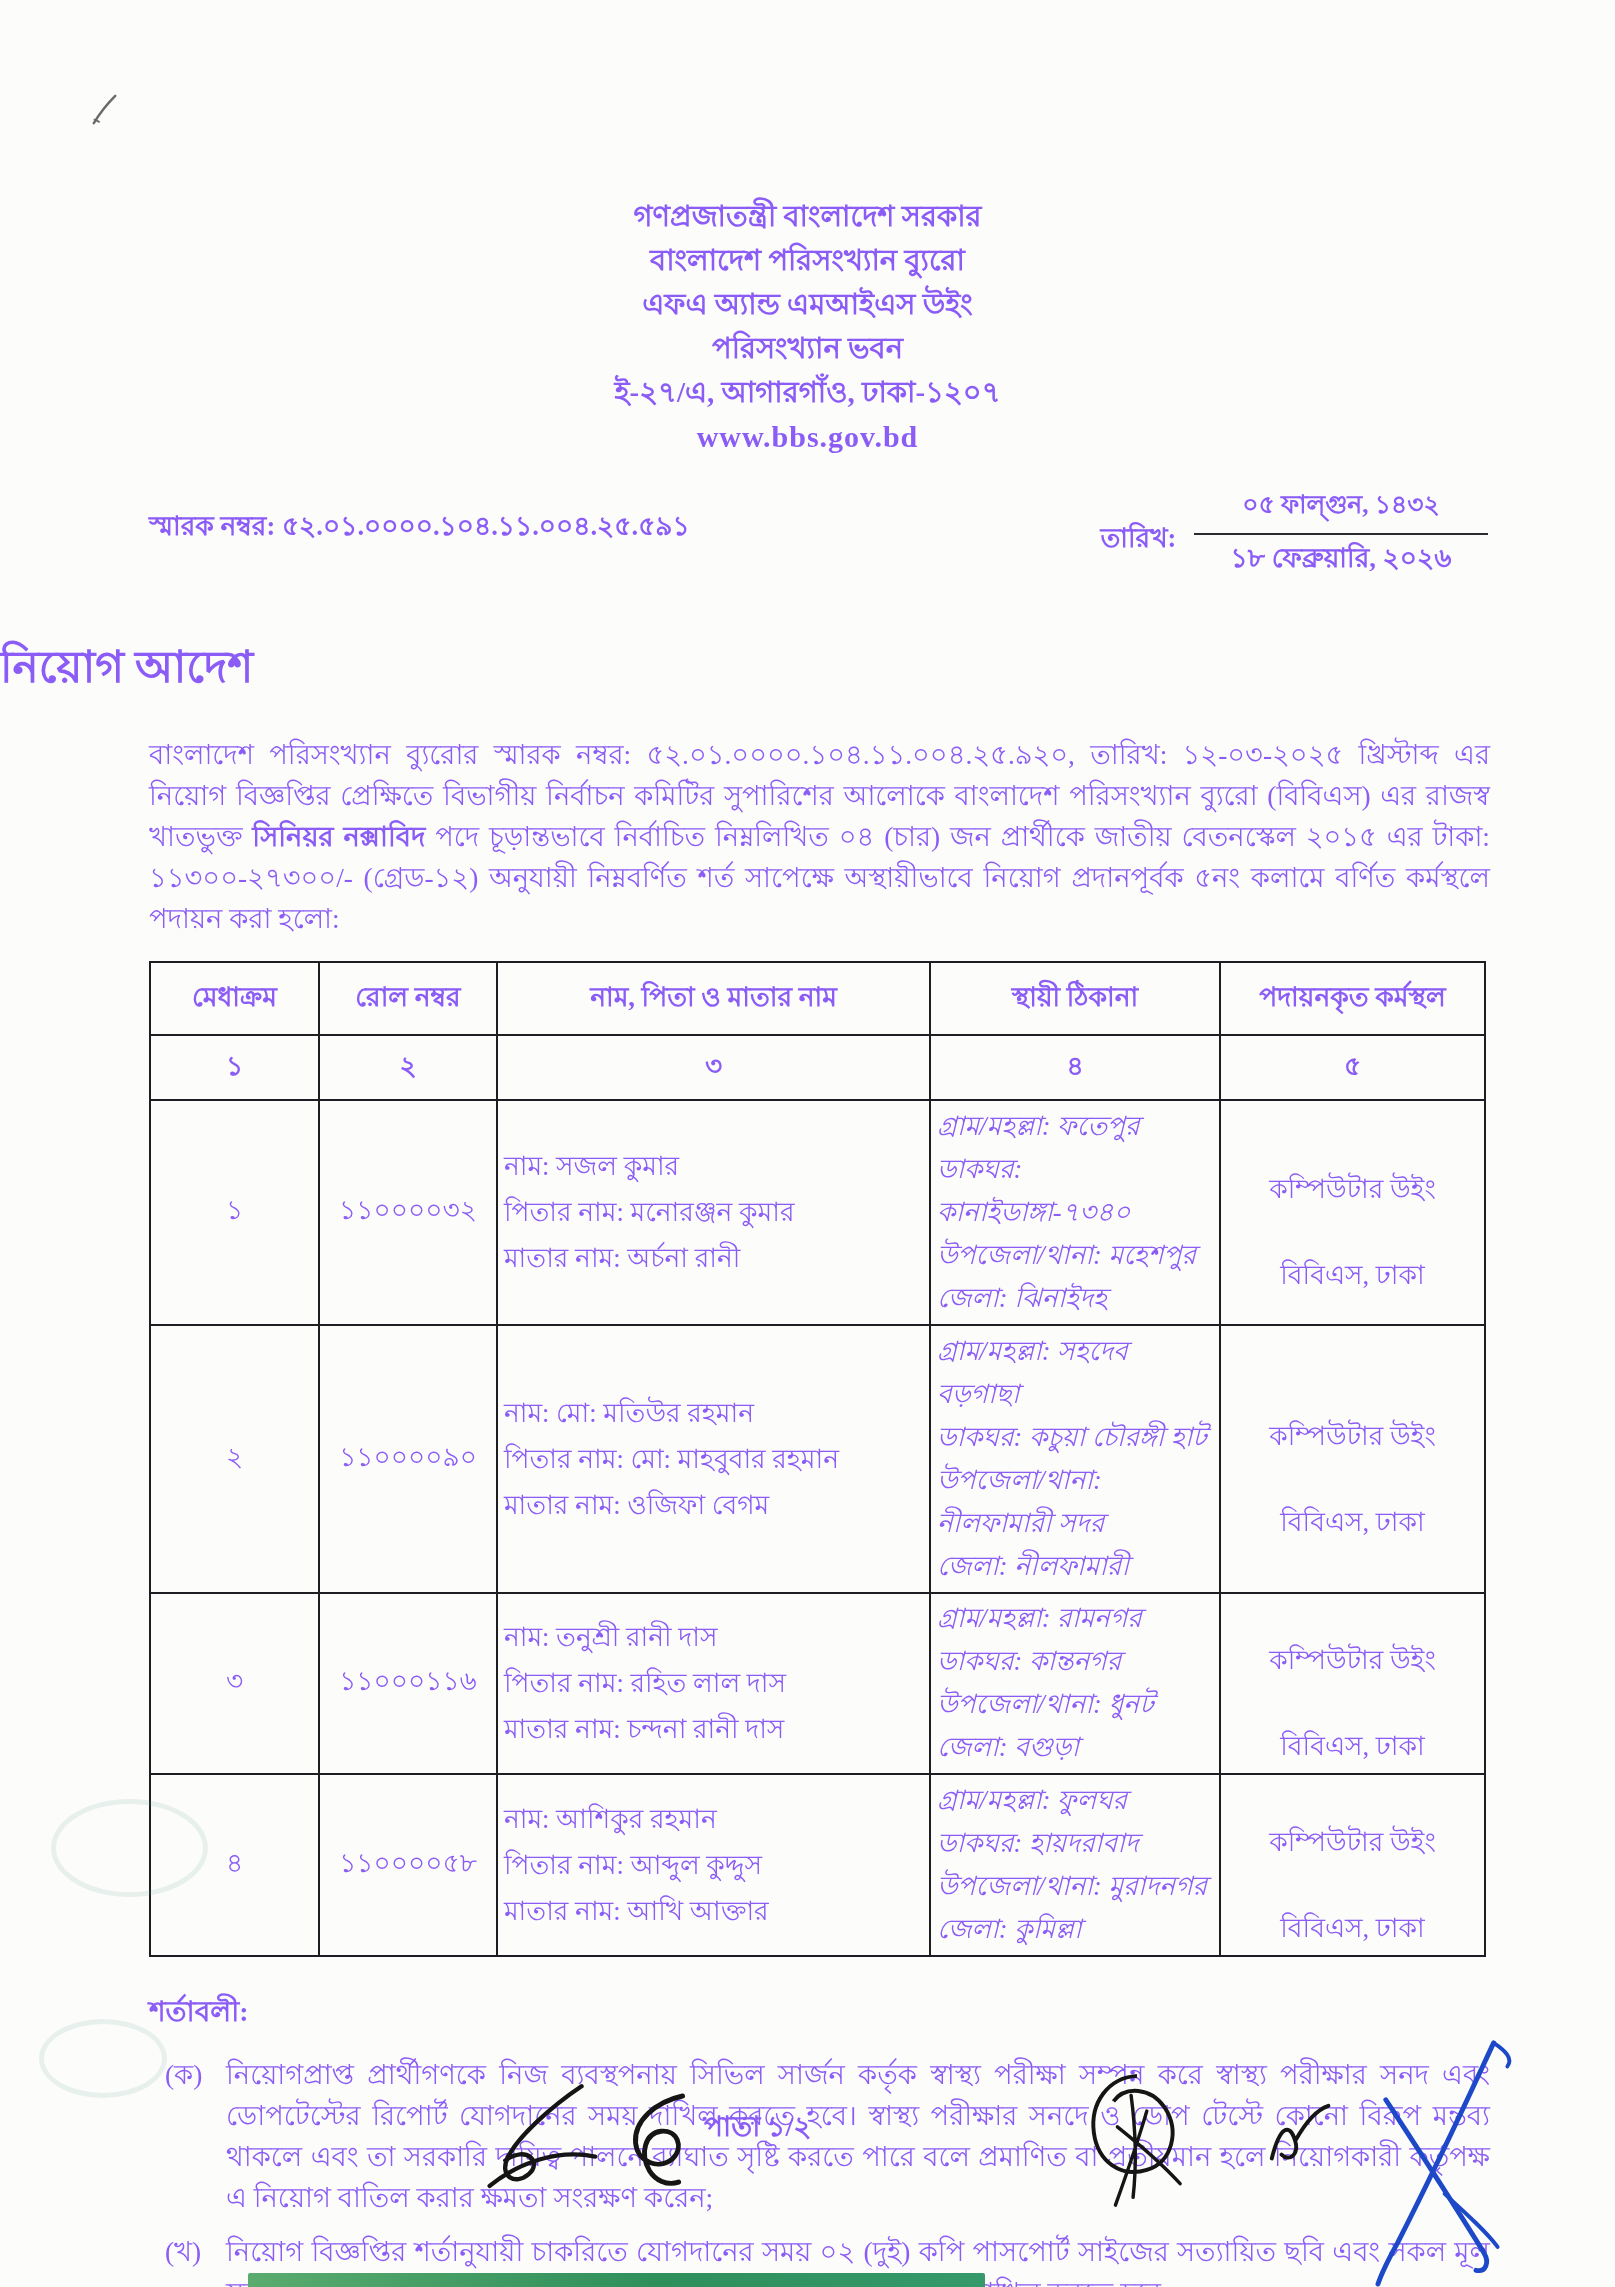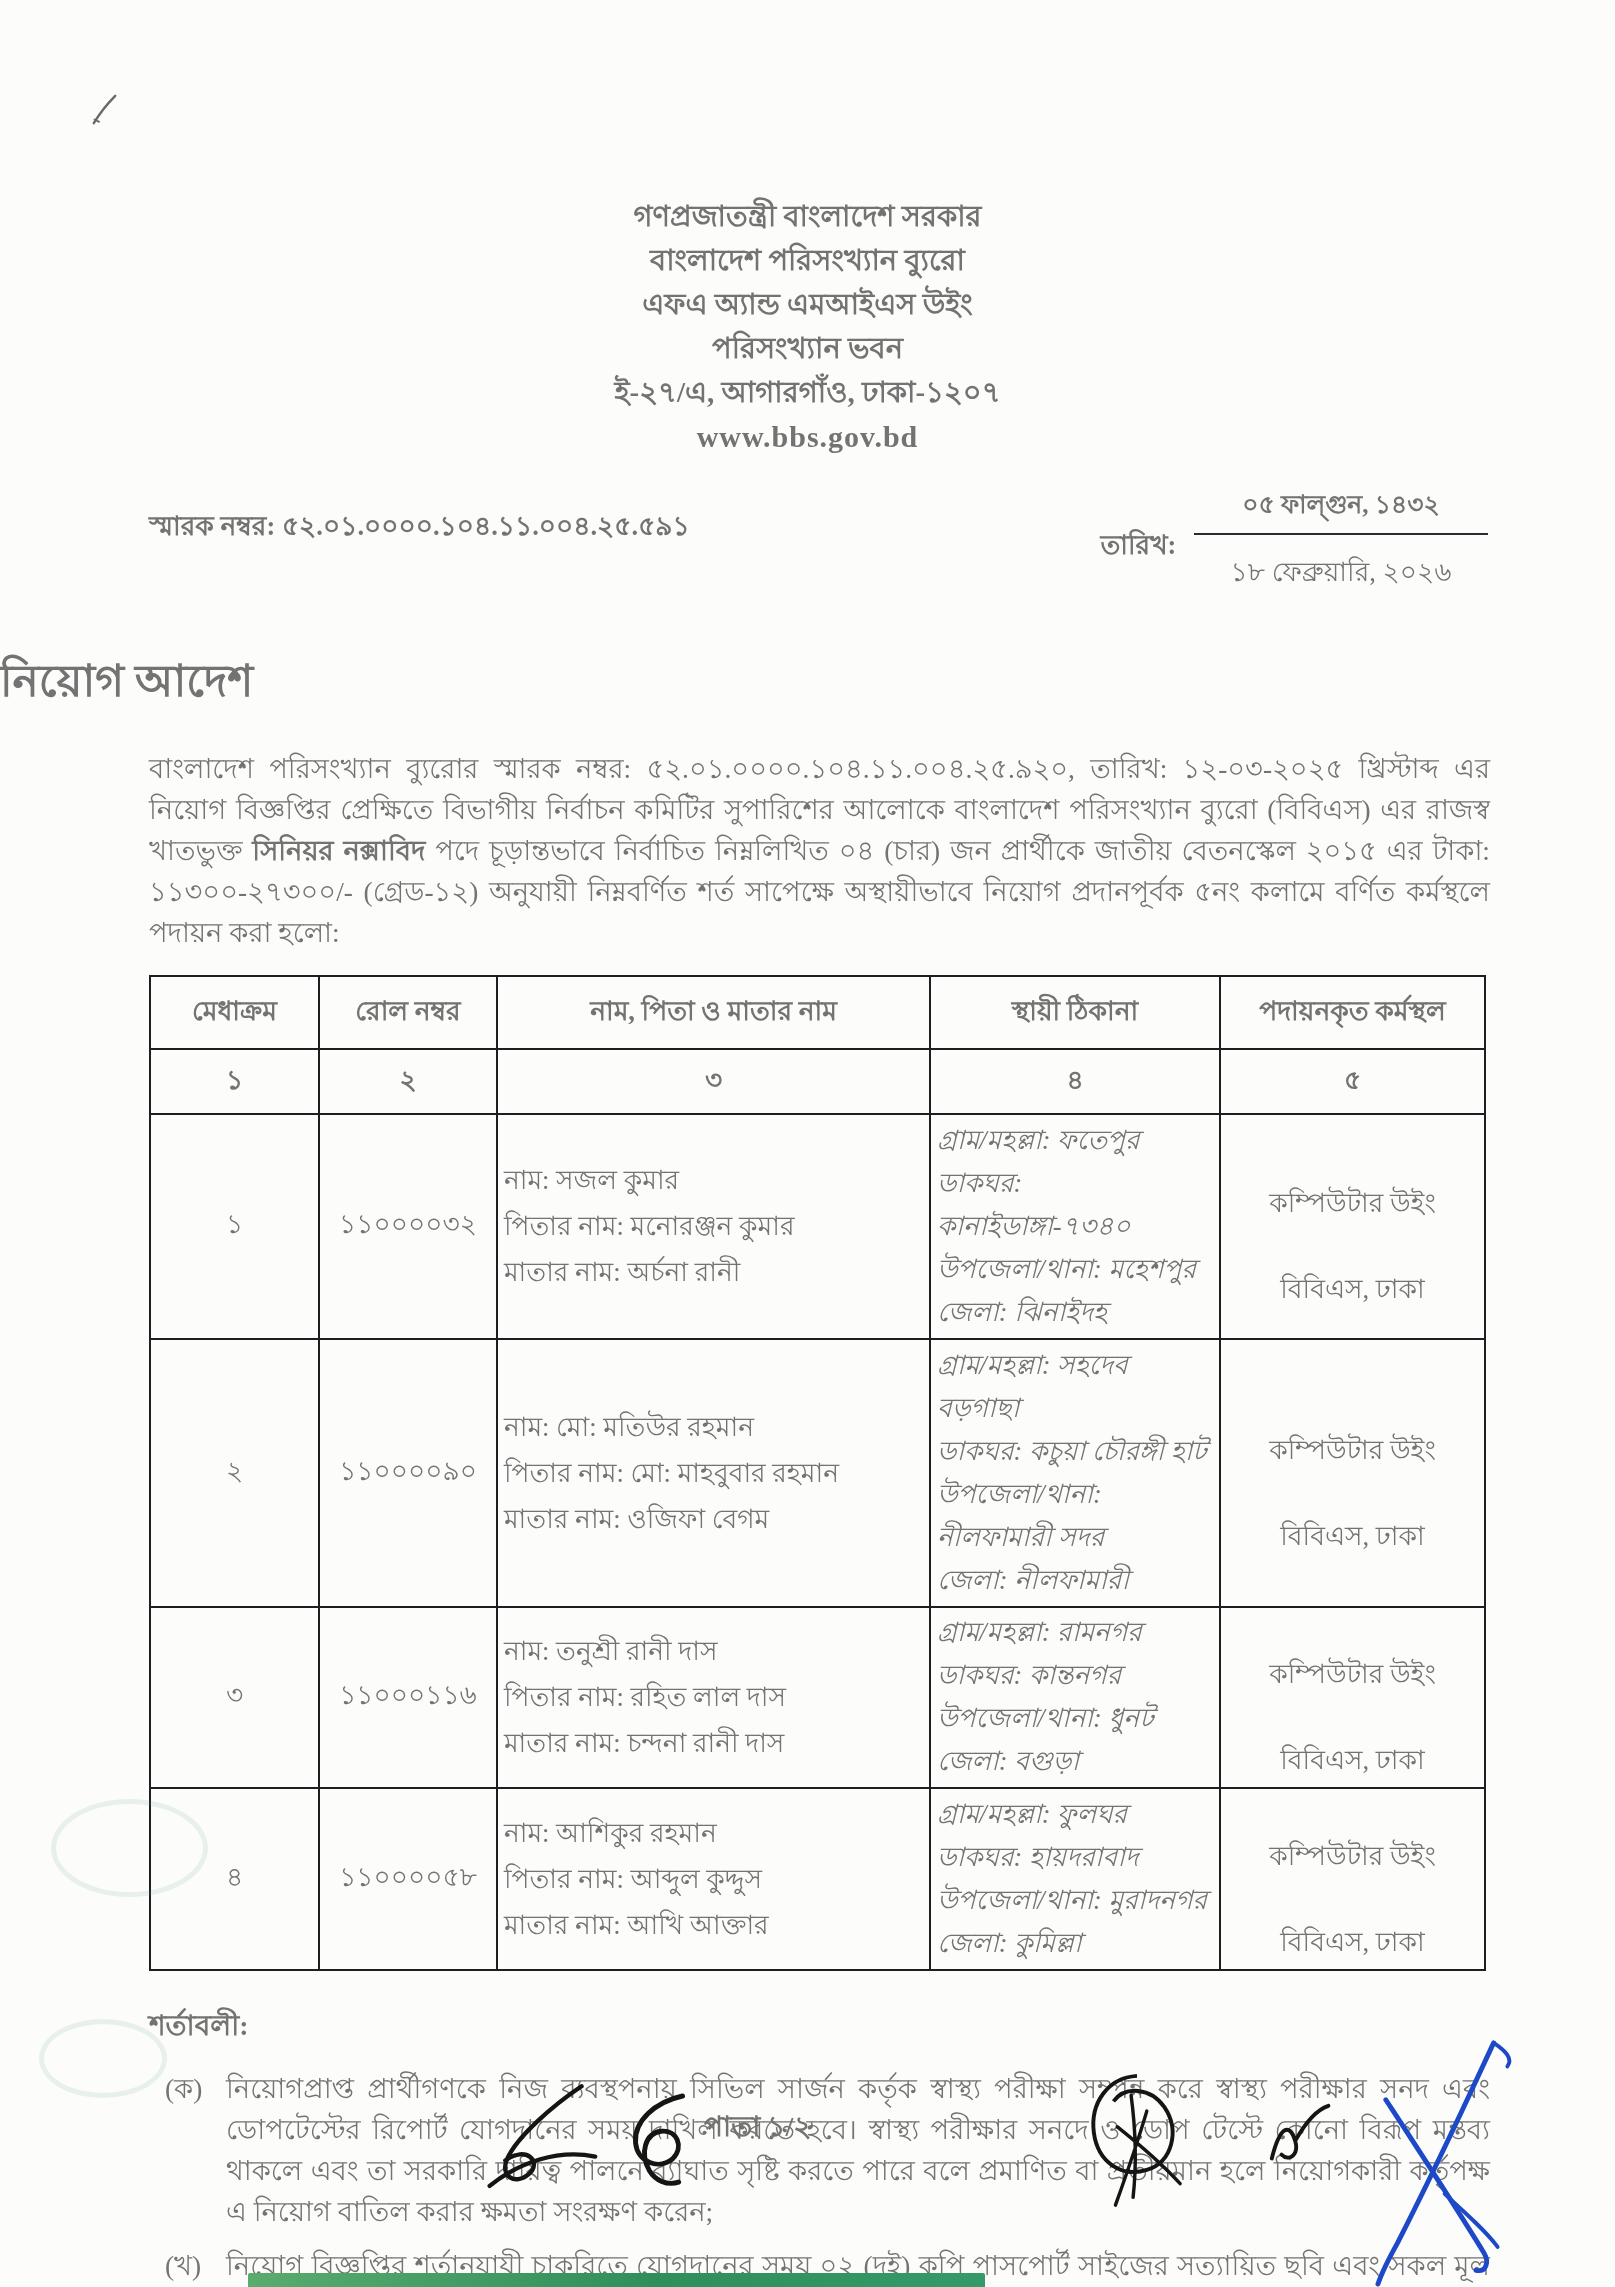--- a/index.html
+++ b/index.html
@@ -2,37 +2,37 @@
 <html lang="bn"><head>
 <meta charset="utf-8">
 <style>
   html,body{margin:0;padding:0;background:#e8e8e8;}
   .page{
     position:relative;
     width:1615px;height:2288px;
     background:#fcfcfa;
     overflow:hidden;
     font-family:"Liberation Serif","DejaVu Serif","DejaVu Sans",serif;
-    color:#737373;
+    color:#8b5cf6;
   }
   
   .org-header{margin-top:194px;text-align:center;}
   .org-line{font-size:29px;line-height:44px;font-weight:bold;}
   .org-website{font-size:30px;line-height:45px;font-weight:bold;letter-spacing:1px;}
   
   .memo-row{
     margin:25.5px 127px 0 149px;
     display:flex;justify-content:space-between;align-items:flex-start;
   }
   .memo-text{font-size:26.5px;font-weight:bold;padding-top:21.6px;}
   .date-block{display:flex;align-items:center;gap:17.6px;}
   .date-label{font-size:26.5px;font-weight:bold;padding-top:13.7px;}
   .date-stack{text-align:center;min-width:294px;}
   .date-top{font-size:25px;font-weight:bold;padding:0 13.7px 5.9px 13.7px;border-bottom:2.9px solid #2a2a33;}
-  .date-bottom{font-size:26.5px;font-weight:normal;padding-top:17px;}
+  .date-bottom{font-size:26.5px;font-weight:bold;padding-top:3px;}
   
   .doc-title{margin-top:52px;text-align:left;font-size:44px;font-weight:bold;}
   
   .intro{
     margin:27.4px 125px 0 149px;
     font-size:27.4px;line-height:41px;text-align:justify;
   }
   .intro .bold{font-weight:bold;}
   
   table.post-table{

